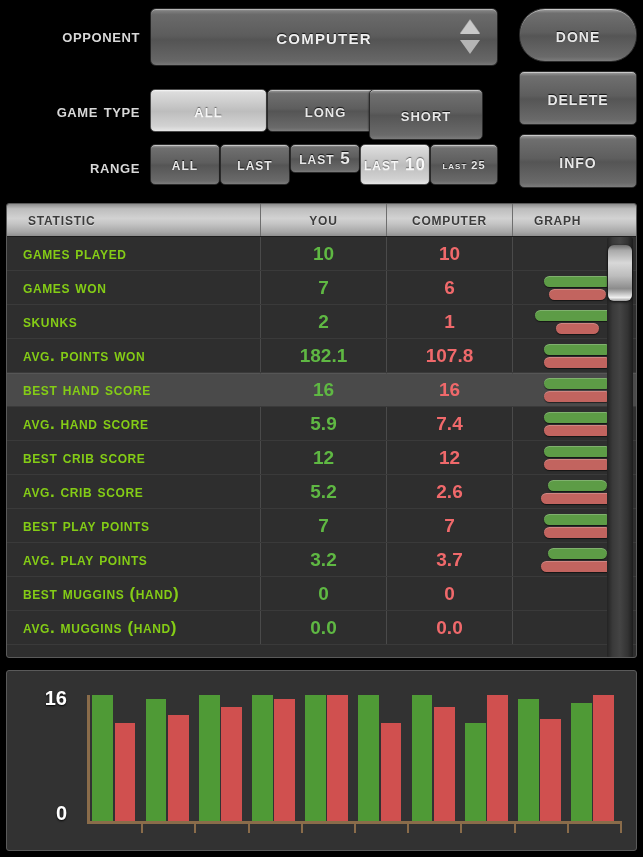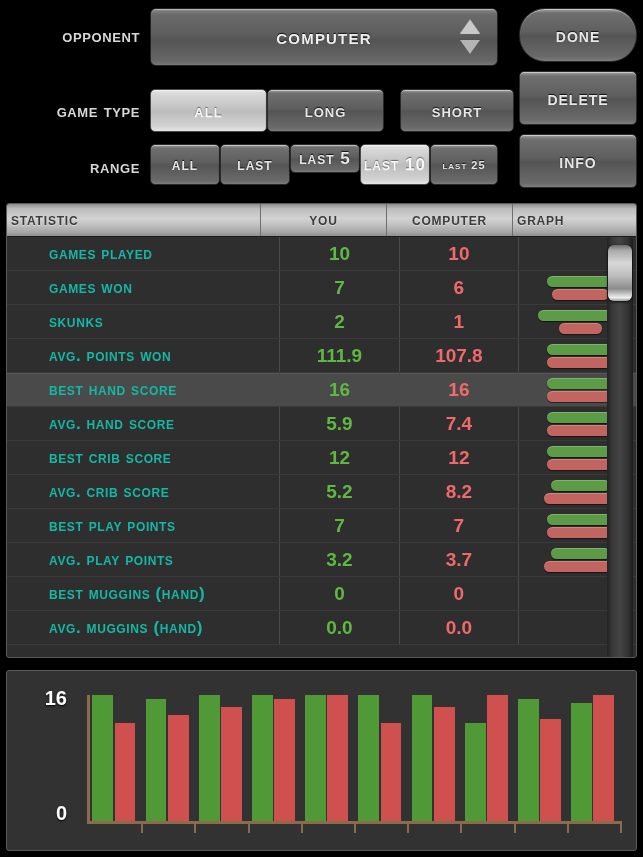--- a/index.html
+++ b/index.html
@@ -160,21 +160,21 @@
   }
   .th {
     display: flex;
     align-items: center;
     color: #3c3c3c;
     font-size: 17px;
     font-weight: bold;
     font-variant: small-caps;
     text-transform: lowercase;
     letter-spacing: 0.8px;
-    padding-left: 4px;
+    padding-left: 21px;
     box-sizing: border-box;
     text-shadow: 0 1px 0 rgba(255,255,255,0.45);
   }
   .th.c-stat { width: 254px; border-right: 1px solid #6e6e6e; }
   .th.c-you { width: 126px; justify-content: center; padding-left: 0; border-right: 1px solid #6e6e6e; }
   .th.c-opp { width: 126px; justify-content: center; padding-left: 0; border-right: 1px solid #6e6e6e; }
   .th.c-graph { width: 123px; }
 
   .tbody {
     position: relative;
@@ -193,27 +193,26 @@
   }
   .td {
     display: flex;
     align-items: center;
     box-sizing: border-box;
     font-size: 17px;
     font-weight: bold;
   }
   .td.c-stat {
     width: 254px;
-    padding-left: 10px;
-    color: #14b8a6;
+    padding-left: 16px;
+    color: #84cc16;
     font-variant: small-caps;
     text-transform: lowercase;
     letter-spacing: 0.6px;
     border-right: 1px solid #4a4a4a;
-    margin-left: 32px;
   }
   .td.c-you {
     width: 126px;
     justify-content: center;
     color: #5fb843;
     font-size: 19px;
     border-right: 1px solid #4a4a4a;
   }
   .td.c-opp {
     width: 126px;
@@ -338,21 +337,21 @@
       <div class="stepper">
         <div class="tri-up"></div>
         <div class="tri-down"></div>
       </div>
     </div>
 
     <div class="row-label" style="left:0px; top:101px; width:140px;">Game Type</div>
 
     <div class="mbtn selected" style="left:150px; top:89px; width:117px; height:43px;">All</div>
     <div class="mbtn" style="left:267px; top:89px; width:117px; height:43px;">Long</div>
-    <div class="mbtn" style="left:400px; top:89px; width:114px; height:43px;">Short</div>
+    <div class="mbtn" style="left:369px; top:89px; width:114px; height:51px;">Short</div>
 
     <div class="row-label" style="left:0px; top:157px; width:140px;">Range</div>
 
     <div class="mbtn" style="left:150px; top:144px; width:70px; height:41px; font-size:17px;">All</div>
     <div class="mbtn" style="left:220px; top:144px; width:70px; height:41px; font-size:17px;">Last</div>
     <div class="mbtn" style="left:290px; top:144px; width:70px; height:29px; font-size:17px;">Last 5</div>
     <div class="mbtn selected" style="left:360px; top:144px; width:70px; height:41px; font-size:17px;">Last 10</div>
     <div class="mbtn" style="left:430px; top:144px; width:68px; height:41px; font-size:11px;">Last 25</div>
 
     <div class="mbtn sidebtn" style="top:8px;border-radius:26px;">Done</div>
@@ -387,21 +386,21 @@
           <div class="td c-stat">Skunks</div>
           <div class="td c-you">2</div>
           <div class="td c-opp">1</div>
           <div class="td c-graph">
             <div class="minibar g" style="width: 85.32px;"></div>
             <div class="minibar r" style="width: 43.2px;"></div>
           </div>
         </div>
         <div class="trow">
           <div class="td c-stat">Avg. Points Won</div>
-          <div class="td c-you">111.9</div>
+          <div class="td c-you">182.1</div>
           <div class="td c-opp">107.8</div>
           <div class="td c-graph">
             <div class="minibar g" style="width: 66.96px;"></div>
             <div class="minibar r" style="width: 66.96px;"></div>
           </div>
         </div>
         <div class="trow highlight">
           <div class="td c-stat">Best Hand Score</div>
           <div class="td c-you">16</div>
           <div class="td c-opp">16</div>
@@ -424,21 +423,21 @@
           <div class="td c-you">12</div>
           <div class="td c-opp">12</div>
           <div class="td c-graph">
             <div class="minibar g" style="width: 66.96px;"></div>
             <div class="minibar r" style="width: 66.96px;"></div>
           </div>
         </div>
         <div class="trow">
           <div class="td c-stat">Avg. Crib  Score</div>
           <div class="td c-you">5.2</div>
-          <div class="td c-opp">8.2</div>
+          <div class="td c-opp">2.6</div>
           <div class="td c-graph">
             <div class="minibar g" style="width: 59.4px;"></div>
             <div class="minibar r" style="width: 73.44px;"></div>
           </div>
         </div>
         <div class="trow">
           <div class="td c-stat">Best Play Points</div>
           <div class="td c-you">7</div>
           <div class="td c-opp">7</div>
           <div class="td c-graph">

